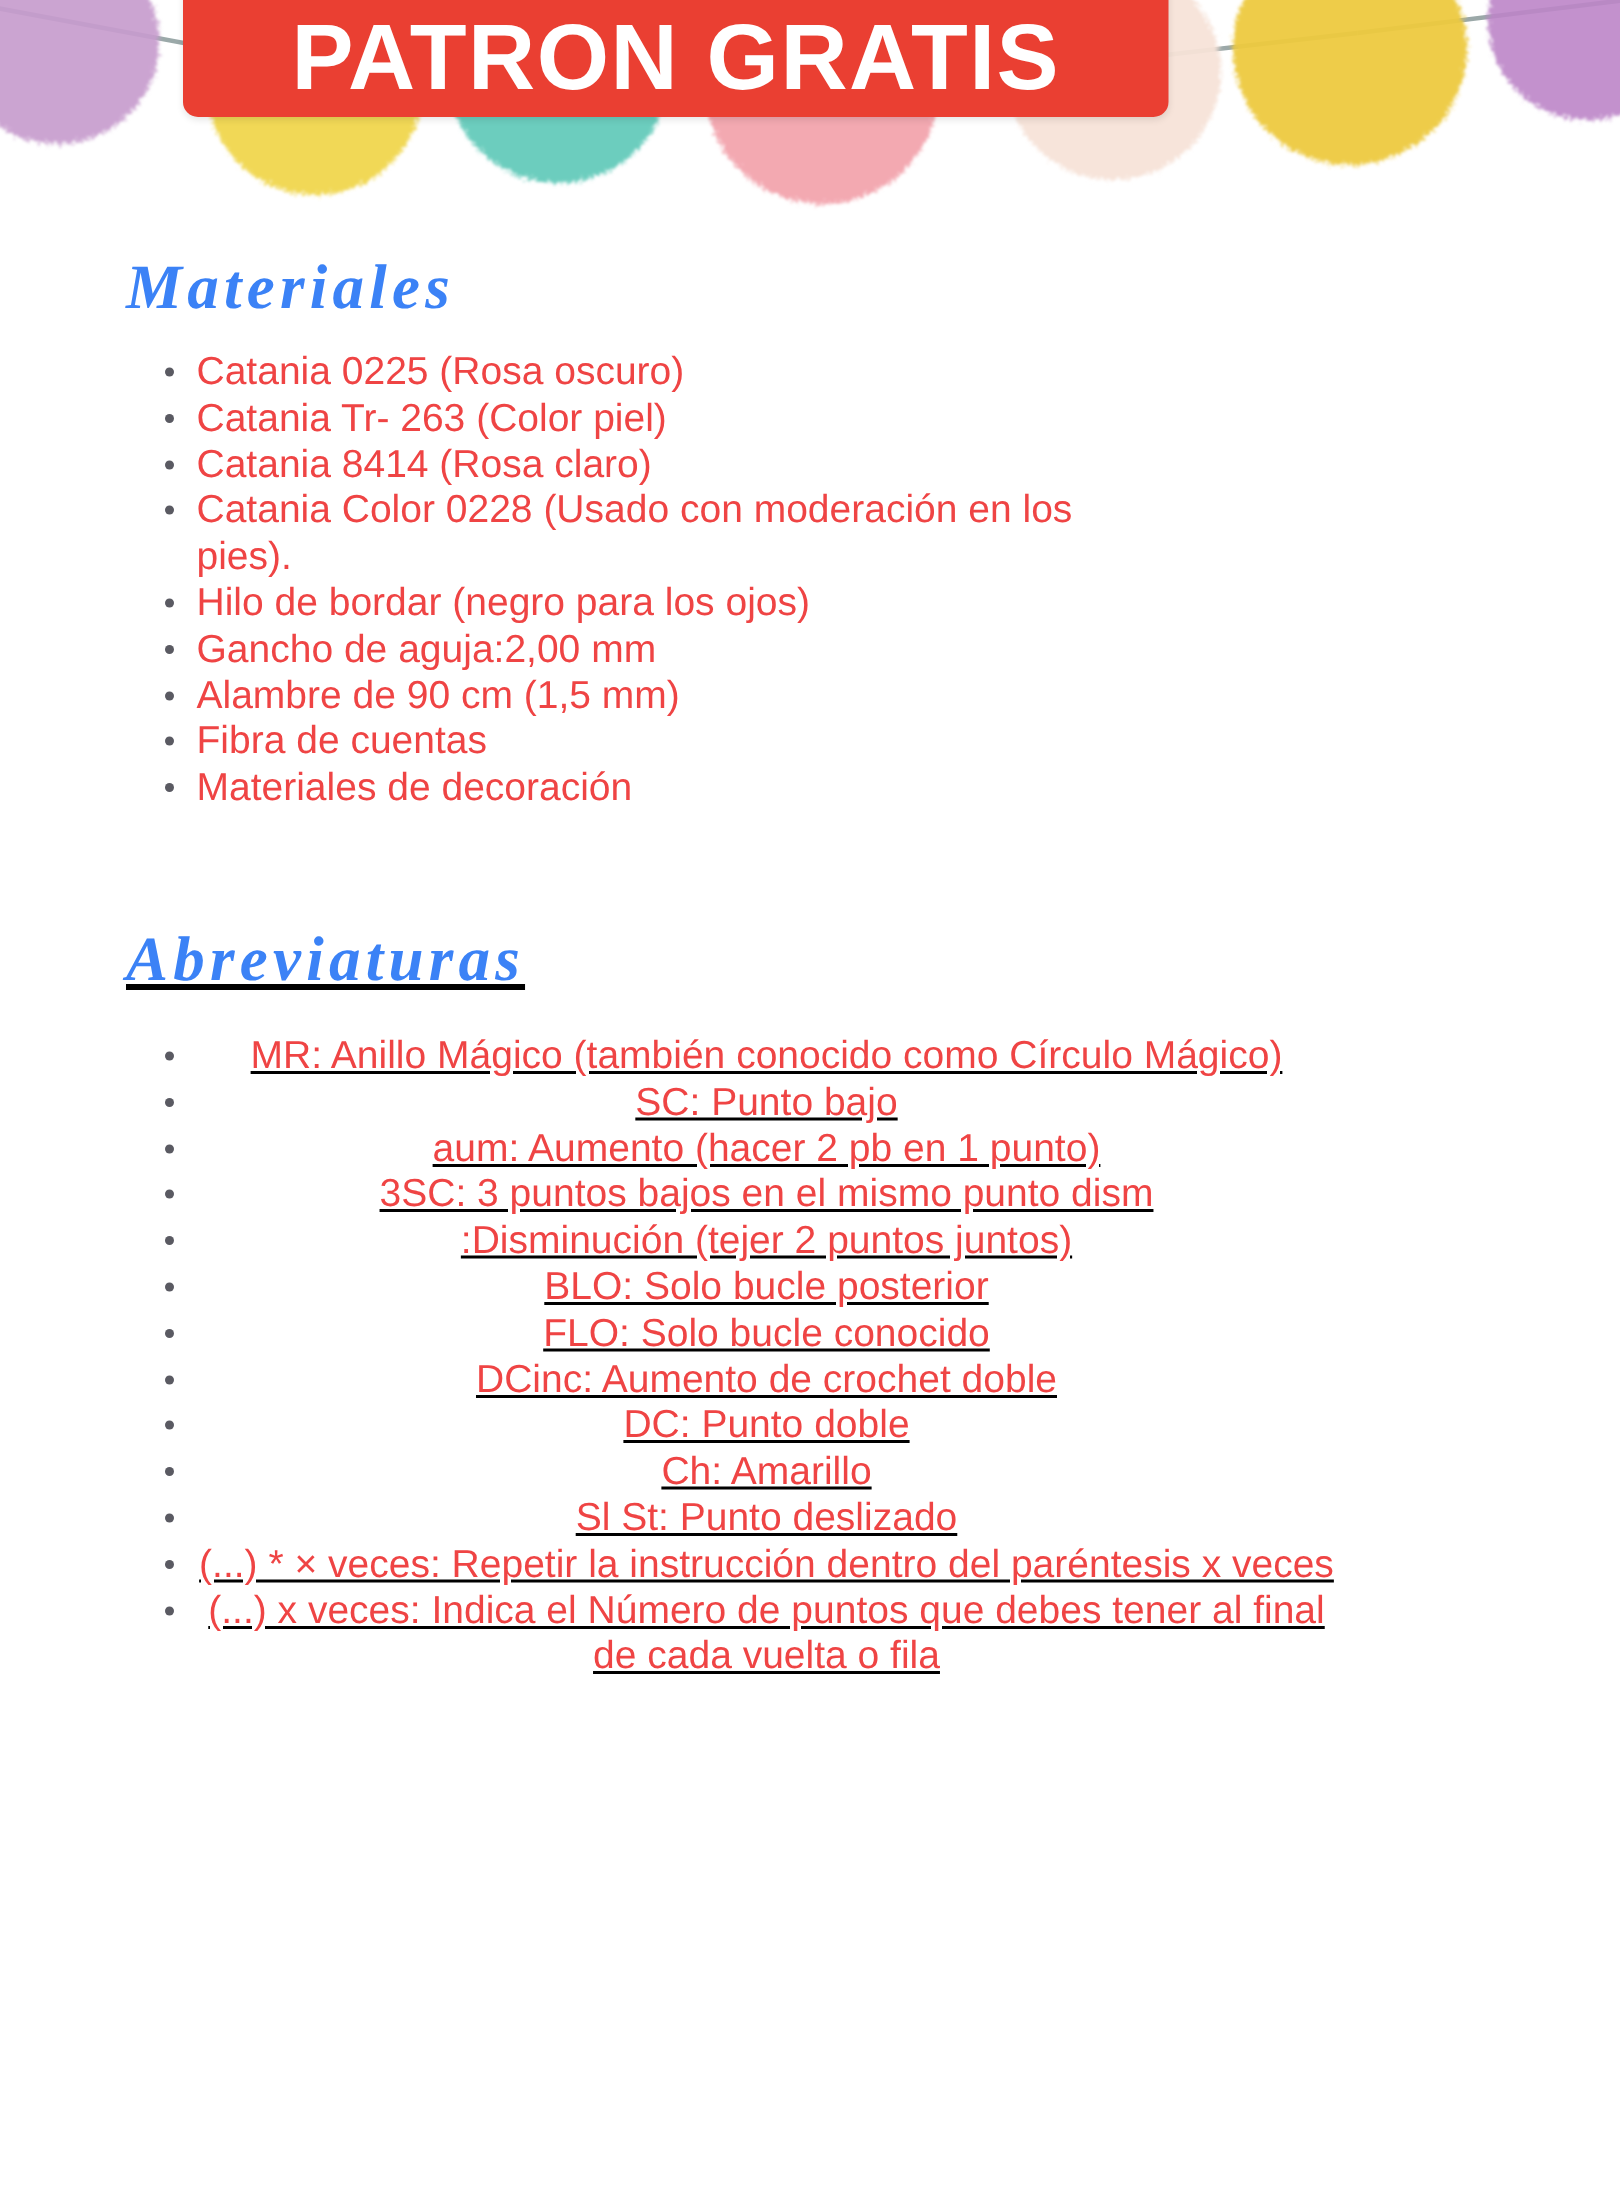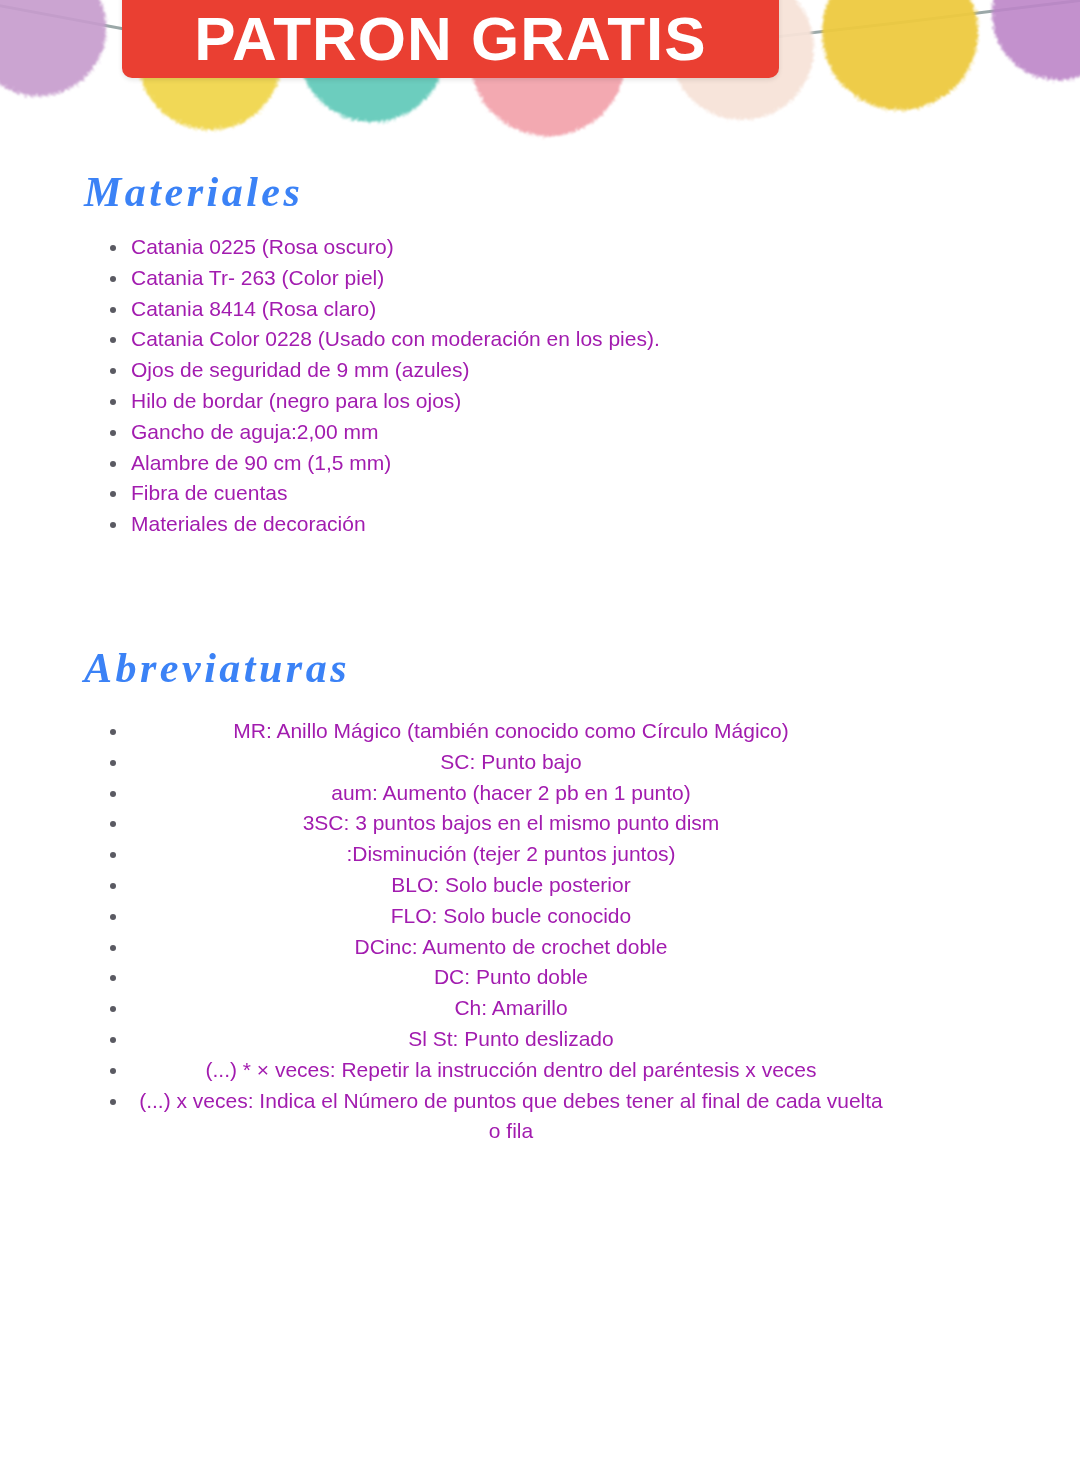--- a/index.html
+++ b/index.html
@@ -75,39 +75,39 @@
   ul.bullets {
     list-style:none;
     margin:0;
     padding:0;
   }
   ul.bullets li {
     position:relative;
     margin-left:131px;
     padding-left:0;
     font-family:"Liberation Sans", sans-serif;
-    font-size:21px;
+    font-size:26px;
     line-height:30.8px;
-    color:#a21caf;
+    color:#ef4444;
     max-width:740px;
   }
   ul.bullets li::before {
     content:"";
     position:absolute;
     left:-21px;
     top:13px;
     width:6px; height:6px;
     border-radius:50%;
     background:#5a5a62;
   }
 
   #materiales-list li { max-width:625px; }
   #abreviaturas-list li { max-width:760px;text-align:center; }
 
-  #abreviaturas-section { margin-top:104px; }
+  #abreviaturas-section { margin-top:76px;text-decoration:underline; }
 </style>
 </head>
 <body>
 
 <div id="page">
 
   <div id="garland">
     <svg width="1080" height="165" viewBox="0 0 1080 165" xmlns="http://www.w3.org/2000/svg">
       <defs>
         <filter id="fuzz" x="-25%" y="-25%" width="150%" height="150%">
@@ -142,21 +142,20 @@
 
   <div id="content">
 
     <section class="section" id="materiales-section">
       <h2 class="section-title" id="materiales-title">Materiales</h2>
       <ul class="bullets" id="materiales-list">
         <li>Catania 0225 (Rosa oscuro)</li>
         <li>Catania Tr- 263 (Color piel)</li>
         <li>Catania 8414 (Rosa claro)</li>
         <li>Catania Color 0228 (Usado con moderación en los pies).</li>
-        <li>Ojos de seguridad de 9 mm (azules)</li>
         <li>Hilo de bordar (negro para los ojos)</li>
         <li>Gancho de aguja:2,00 mm</li>
         <li>Alambre de 90 cm (1,5 mm)</li>
         <li>Fibra de cuentas</li>
         <li>Materiales de decoración</li>
       </ul>
     </section>
 
     <section class="section" id="abreviaturas-section">
       <h2 class="section-title" id="abreviaturas-title">Abreviaturas</h2>

